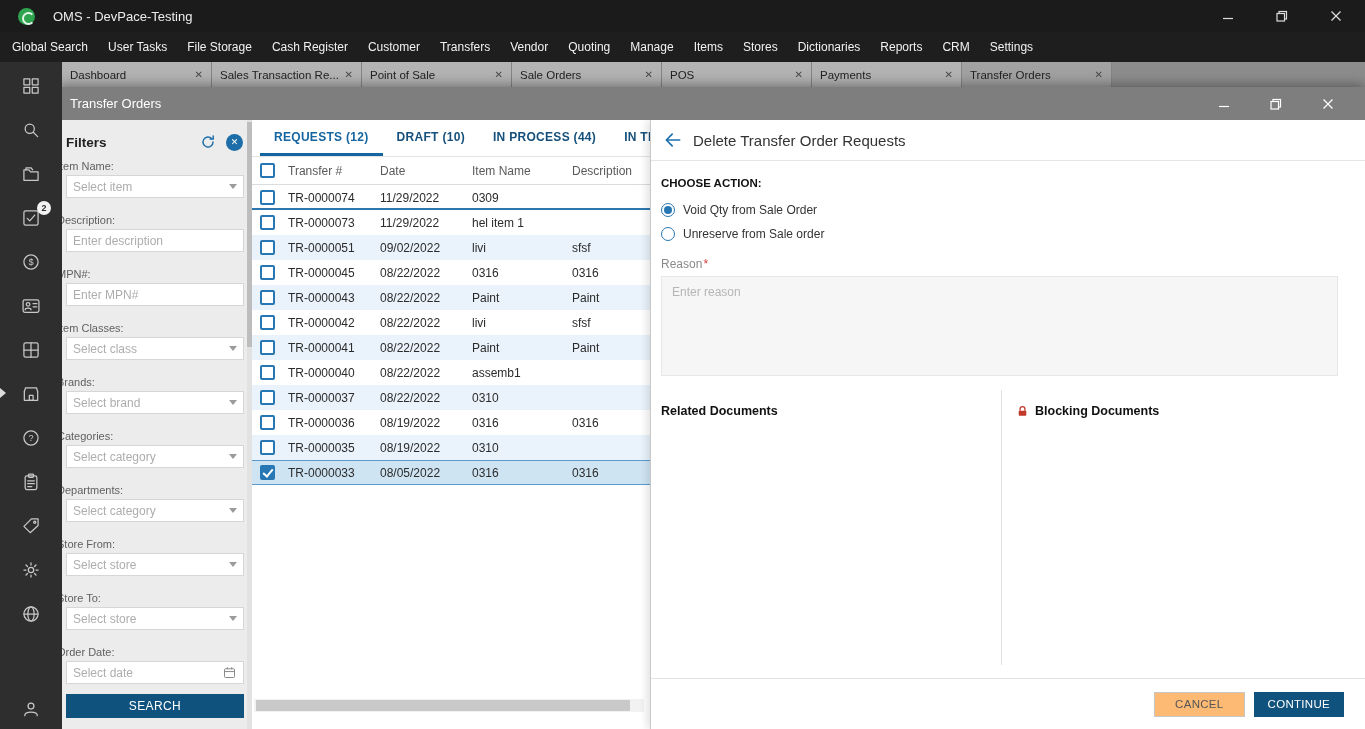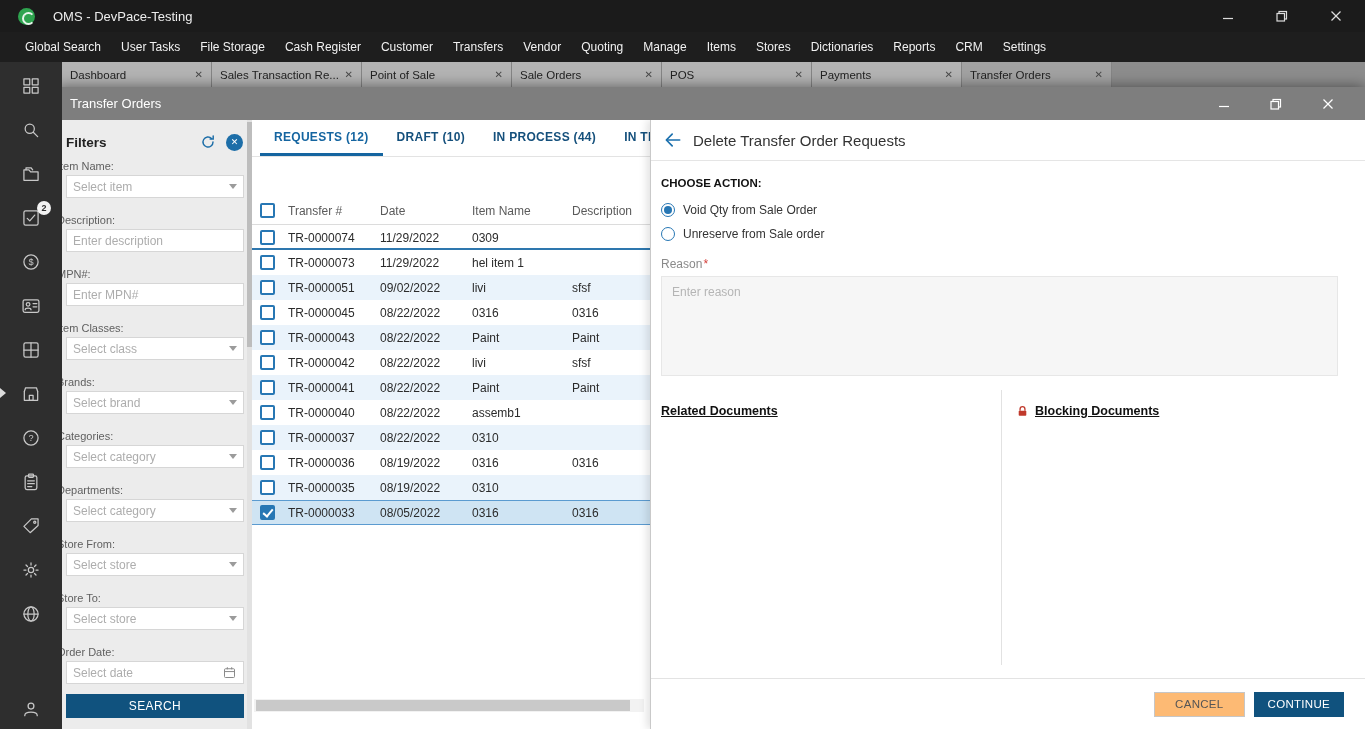--- a/index.html
+++ b/index.html
@@ -12,21 +12,21 @@
               background:#1b1b1b; display:flex; align-items:center; padding-left:18px; }
   .app-icon { width:17px; height:17px; border-radius:50%; background:#2ea44f;
               position:relative; margin-right:18px; flex:0 0 auto; }
   .app-icon::after { content:""; position:absolute; left:4px; top:4px; width:9px; height:9px;
               border-radius:50%; border:2px solid #e8f5ec; border-right-color:transparent; }
   .win-title { color:#ececec; font-size:13px; }
   .win-controls { margin-left:auto; display:flex; align-items:center; gap:40px; padding-right:22px; }
   .win-controls span { display:flex; align-items:center; justify-content:center; width:14px; height:14px; cursor:default; }
 
   .menubar { position:absolute; left:0; top:32px; width:1365px; height:30px;
-             background:#1e1e1e; display:flex; align-items:center; padding-left:15px; }
+             background:#1e1e1e; display:flex; align-items:center; padding-left:2px; }
   .menu-item { padding:0 10px; height:30px; line-height:30px; font-size:12px; color:#f1f1f1; white-space:nowrap; }
 
   .tabstrip { position:absolute; left:62px; top:62px; width:1303px; height:25px;
               background:#8d8d8d; display:flex; }
   .tab { width:150px; flex:0 0 auto; background:#b4b4b4; border-right:1px solid #858585;
          display:flex; align-items:center; padding:0 8px; font-size:11.5px; color:#222; }
   .tab.active { background:#a2a2a2; }
   .tab-label { flex:1; white-space:nowrap; overflow:hidden; }
   .tab-close { font-size:10px; color:#4a4a4a; margin-left:4px; }
 
@@ -72,21 +72,21 @@
                 color:#fff; font-size:12px; letter-spacing:.4px; display:flex; align-items:center; justify-content:center; }
   .filters-sb { position:absolute; right:-1px; top:0; width:5px; height:609px; background:#e2e2e2; }
   .filters-sb-thumb { position:absolute; left:0; top:2px; width:5px; height:225px; background:#bdbdbd; }
 
   
   .list-area { position:absolute; left:196px; top:0; width:398px; height:609px; background:#fff; overflow:hidden; }
   .list-tabs { height:37px; border-bottom:1px solid #e3e3e3; display:flex; align-items:stretch; padding-left:8px; }
   .list-tab { display:flex; align-items:center; padding:0 14px; font-size:12px; font-weight:bold;
               color:#15507c; letter-spacing:.3px; border-bottom:3px solid transparent; white-space:nowrap; }
   .list-tab.active { color:#1565a0; border-bottom-color:#1565a0; }
-  .table { margin-top:40px; width:440px; }
+  .table { width:440px; }
   .thead { display:flex; height:28px; border-bottom:1px solid #dcdcdc; align-items:center;
            font-size:12px; color:#5a5a5a; }
   .c-check { width:30px; display:flex; justify-content:center; flex:0 0 auto; }
   .c-transfer { width:92px; padding-left:6px; flex:0 0 auto; }
   .c-date { width:92px; padding-left:6px; flex:0 0 auto; }
   .c-item { width:100px; padding-left:6px; flex:0 0 auto; }
   .c-desc { width:120px; padding-left:6px; flex:0 0 auto; }
   .trow { display:flex; height:25px; align-items:center; font-size:12px; color:#2b2b2b; background:#fff; }
   .trow:nth-child(odd) { background:#eaf3fb; }
   .trow.focused { background:#fff; box-shadow:inset 0 -2px 0 #2e77ae; }
@@ -112,21 +112,21 @@
   .radio-label { font-size:12px; color:#333; }
   .reason-label { font-size:12px; color:#8a8a8a; margin:16px 0 5px; }
   .req { color:#d43f3a; margin-left:1px; }
   .reason-box { width:677px; height:100px; background:#f6f6f6; border:1px solid #e7e7e7;
                 font-size:12px; color:#555; padding:8px 10px; resize:none;
                 font-family:"Liberation Sans", sans-serif; }
   .reason-box::placeholder { color:#b5b5b5; }
   .docs { position:absolute; left:0; top:270px; width:715px; height:275px; display:flex; }
   .docs-left { width:350px; padding:14px 0 0 10px; }
   .docs-right { flex:1; border-left:1px solid #e2e2e2; padding:14px 0 0 14px; }
-  .docs-title { font-size:12.5px; font-weight:bold; color:#111; display:flex; align-items:center; gap:6px;text-decoration:underline; }
+  .docs-title { font-size:12.5px; font-weight:bold; color:#111; display:flex; align-items:center; gap:6px; }
   .doc-row { margin-top:22px; display:flex; font-size:12px; }
   .doc-link { color:#1a6fad; width:103px; }
   .doc-status { color:#2f80b9; }
   .dialog-footer { position:absolute; left:0; bottom:0; width:715px; height:51px; border-top:1px solid #e3e3e3;
                    display:flex; align-items:center; justify-content:flex-end; gap:9px; padding-right:22px; }
   .btn-cancel { min-width:76px; height:25px; background:#fdba74; border:1px solid #c6c6c6; color:#555;
                 font-size:11.5px; letter-spacing:.3px; display:flex; align-items:center; justify-content:center; padding:0 20px; }
   .btn-continue { min-width:90px; height:25px; background:#10527e; color:#fff; font-size:11.5px;
                   letter-spacing:.3px; display:flex; align-items:center; justify-content:center; padding:0 14px; }
 </style>

